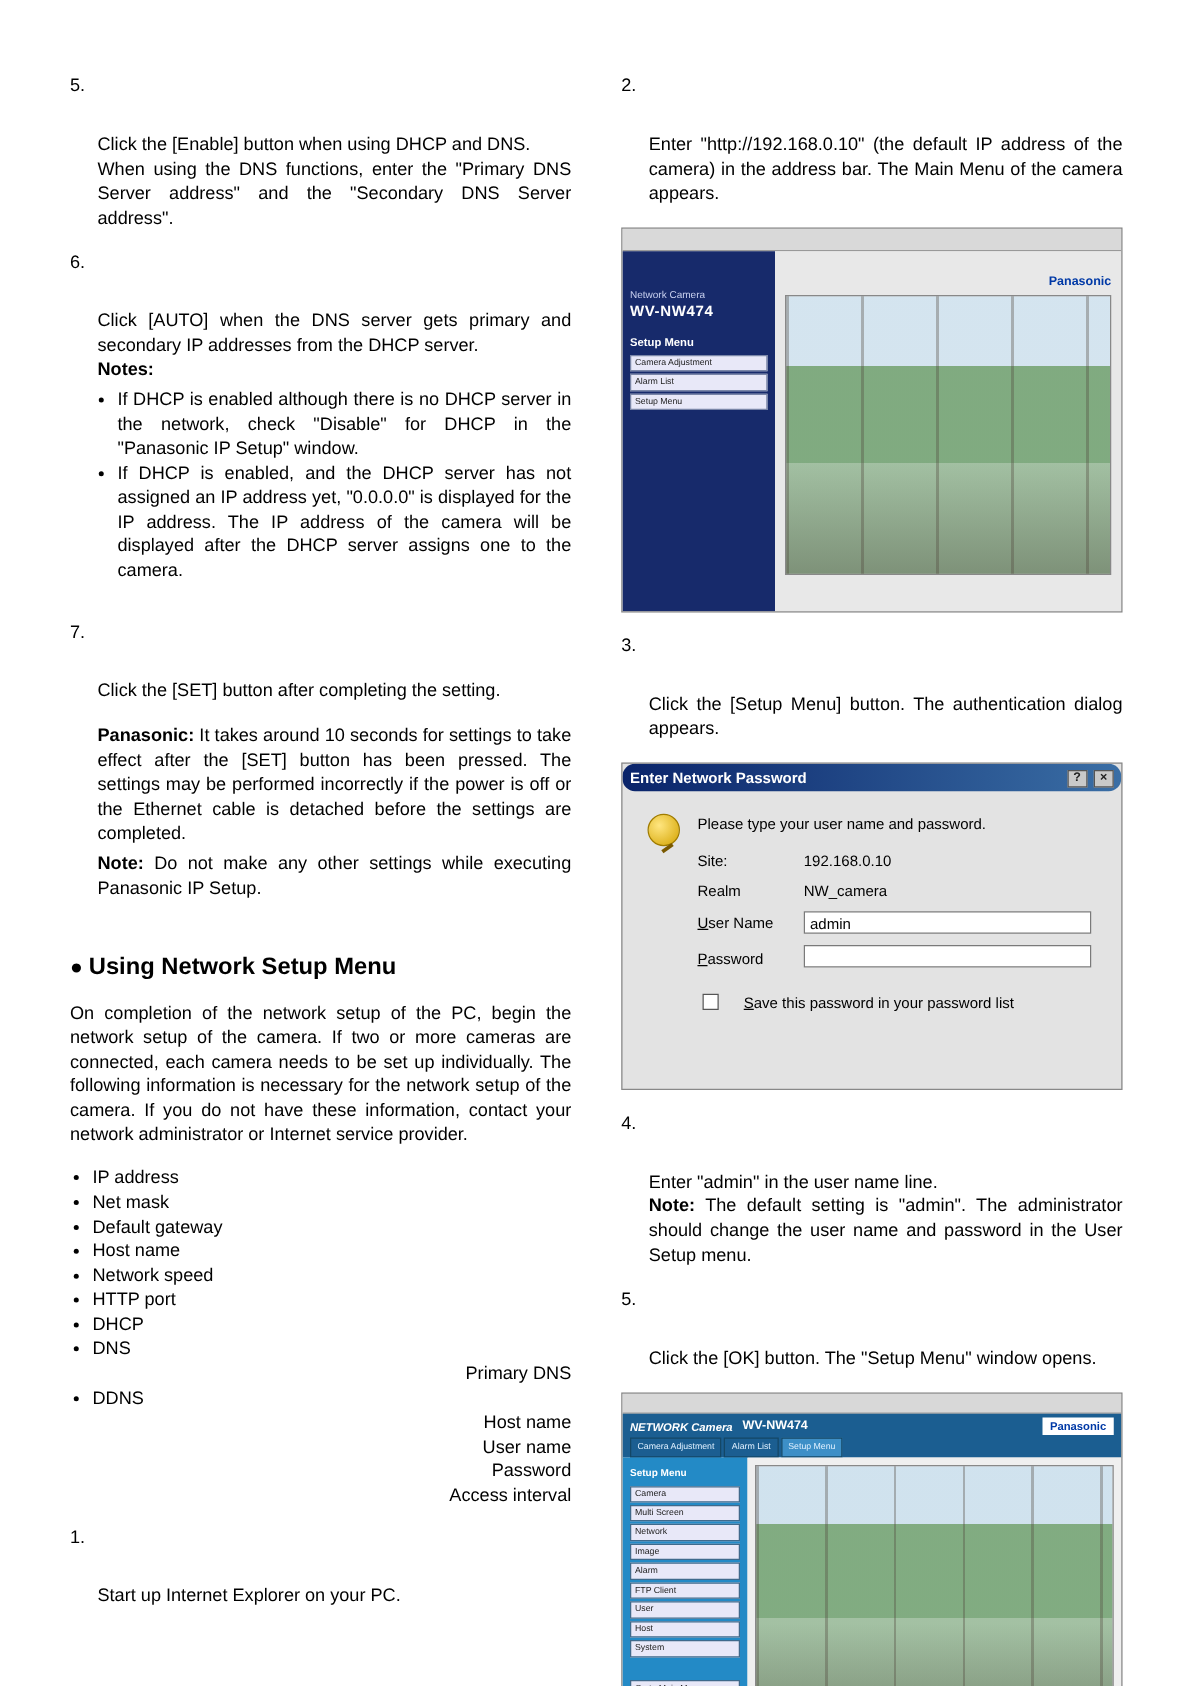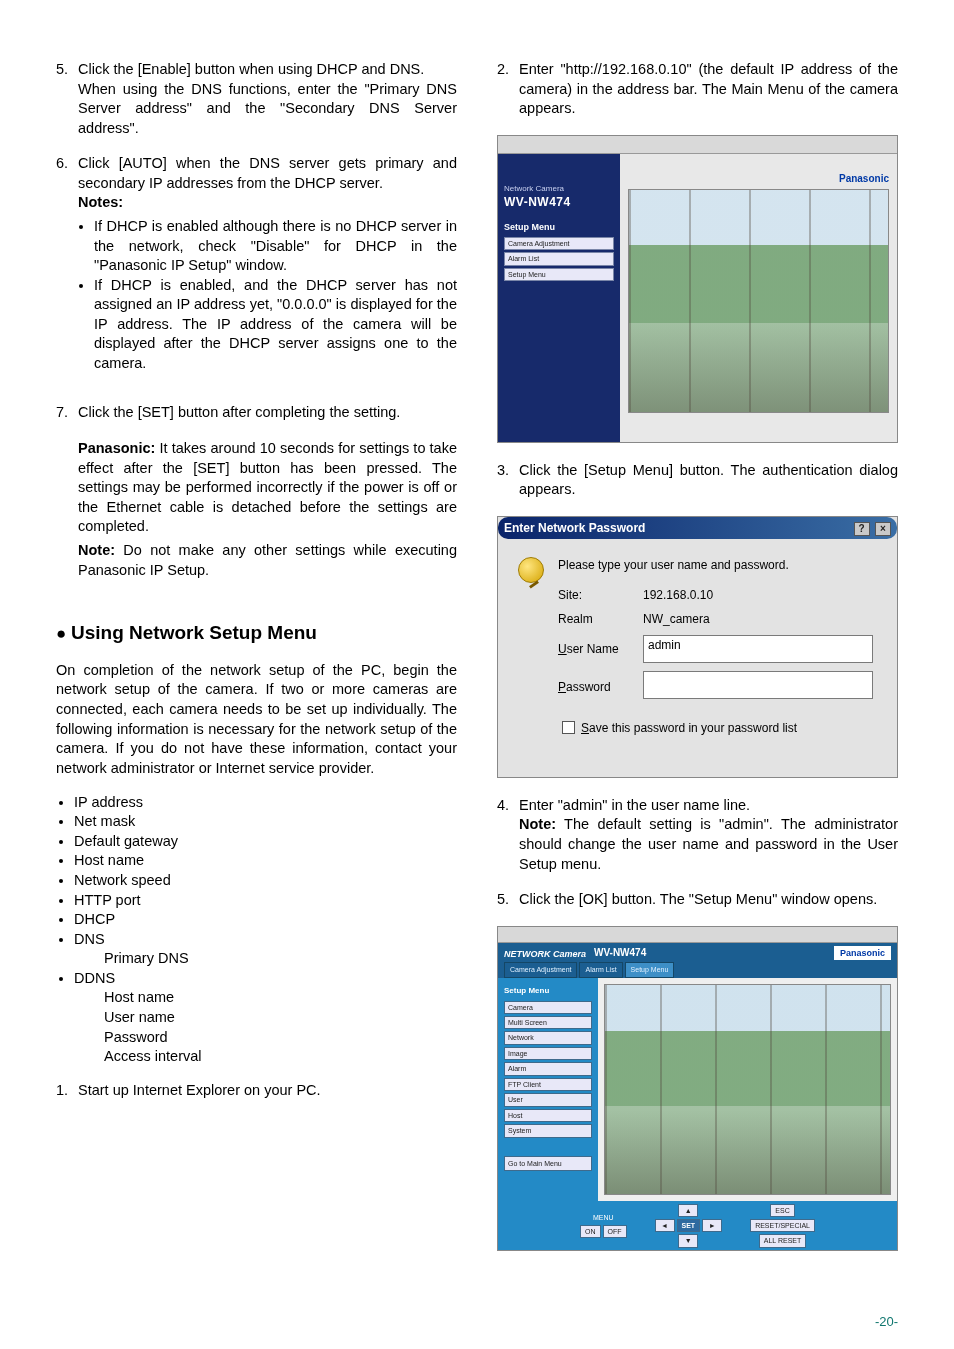--- a/index.html
+++ b/index.html
@@ -14,23 +14,23 @@
     line-height: 1.35;
   }
   .cols {
     display: flex;
     gap: 40px;
   }
   .col { flex: 1 1 0; min-width: 0; }
   .body-text { text-align: justify; }
   .num-item { display: flex; margin-bottom: 16px; }
   .num-item .num { width: 22px; flex: none; }
-  .num-item .txt { flex: 1; text-align: justify; }
+  .num-item .txt { flex: 1; text-align: justify; margin-top: 47px; }
   .bullet-list { padding-left: 18px; margin: 0 0 14px 0; }
-  .bullet-sub { list-style: none; padding-left: 30px; margin: 0; }
+  .bullet-sub { list-style: none; padding-left: 30px; margin: 0; text-align: right; }
   .indent-para { margin-left: 22px; text-align: justify; }
   b { font-weight: bold; }
   h2.section {
     font-size: 19px;
     font-weight: bold;
     margin: 40px 0 6px 0;
   }
   .bullet-round::before { content: "● "; font-size: 17px; }
   .screenshot {
     border: 1px solid #888;
@@ -102,24 +102,24 @@
     border:1px solid #a07c00; position:relative;
   }
   .shot-dialog .keyicon::after{
     content:""; position:absolute; width:10px; height:3px; background:#7a5900;
     bottom:-4px; left:10px; transform:rotate(-35deg);
   }
   .shot-dialog table{ border-collapse:collapse; width:100%; }
   .shot-dialog td{ padding:4px 0; vertical-align:middle; }
   .shot-dialog td.lbl{ width:85px; }
   .shot-dialog .input{
-    border:1px solid #7a7a7a; background:#fff; height:28px;
+    border:1px solid #7a7a7a; background:#fff; height:18px;
     width:230px; padding:1px 4px; font-size:12px; display:inline-block;
   }
-  .shot-dialog .chkrow{ margin:6px 0 0 44px; display:flex; align-items:center; gap:6px;}
+  .shot-dialog .chkrow{ margin:6px 0 0 44px; display:flex; align-items:center; gap:20px;}
   .shot-dialog .chk{
     width:13px; height:13px; border:1px solid #555; background:#fff; display:inline-block;
   }
   .shot-dialog .btnrow{ text-align:right; margin-top:18px; }
   .shot-dialog .wbtn{
     display:inline-block; min-width:78px; padding:2px 8px; text-align:center;
     border:1px solid #555; background:#dedede; margin-left:8px; font-size:12px;
   }
   .underline-key { text-decoration: underline; }
 

